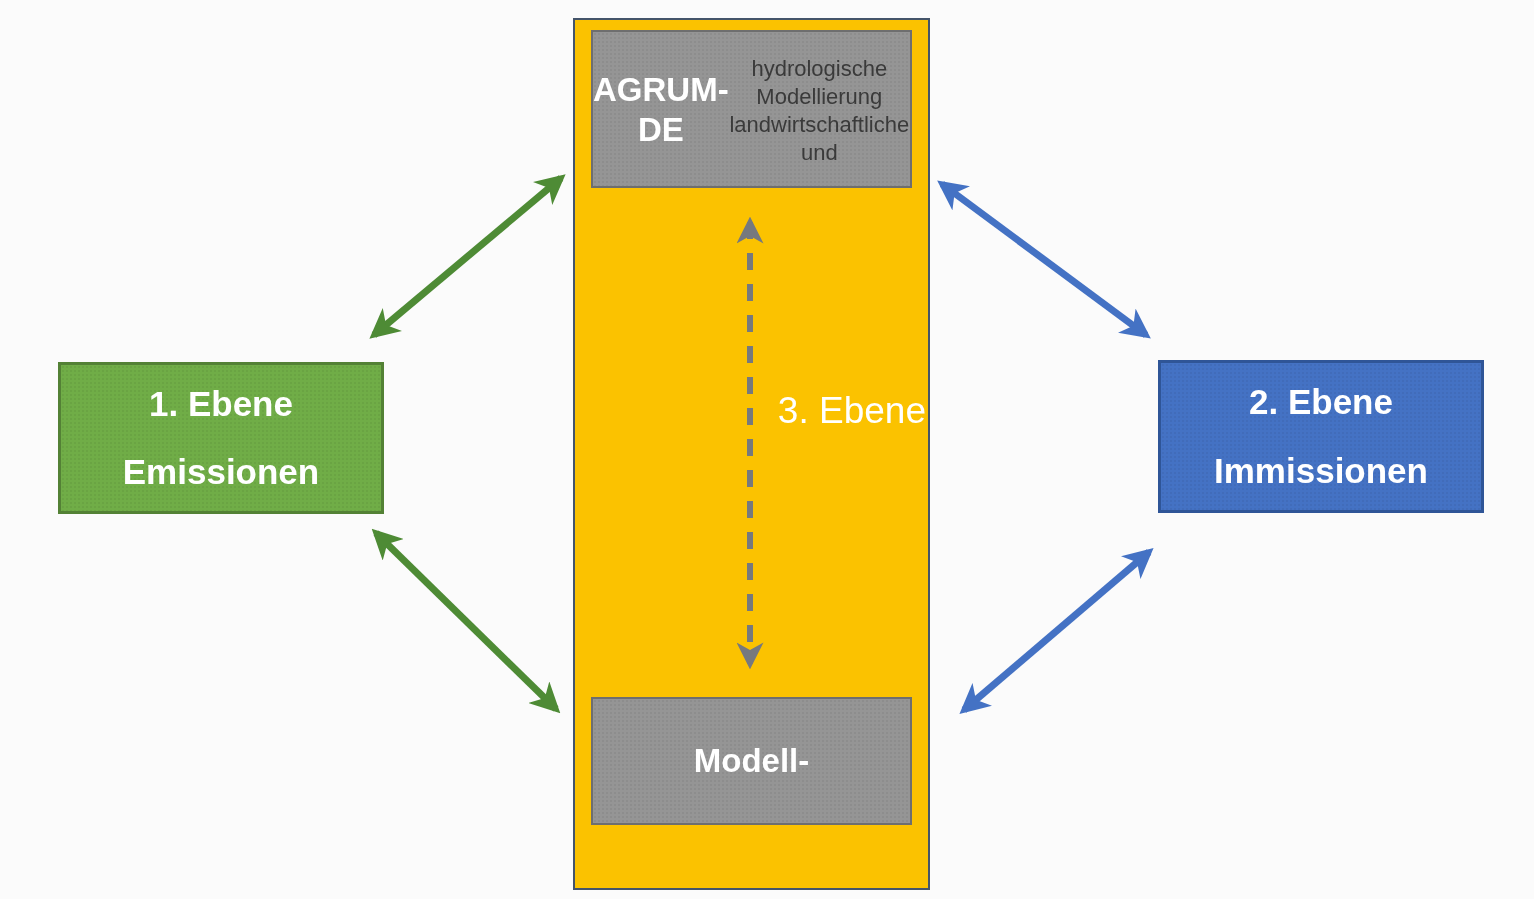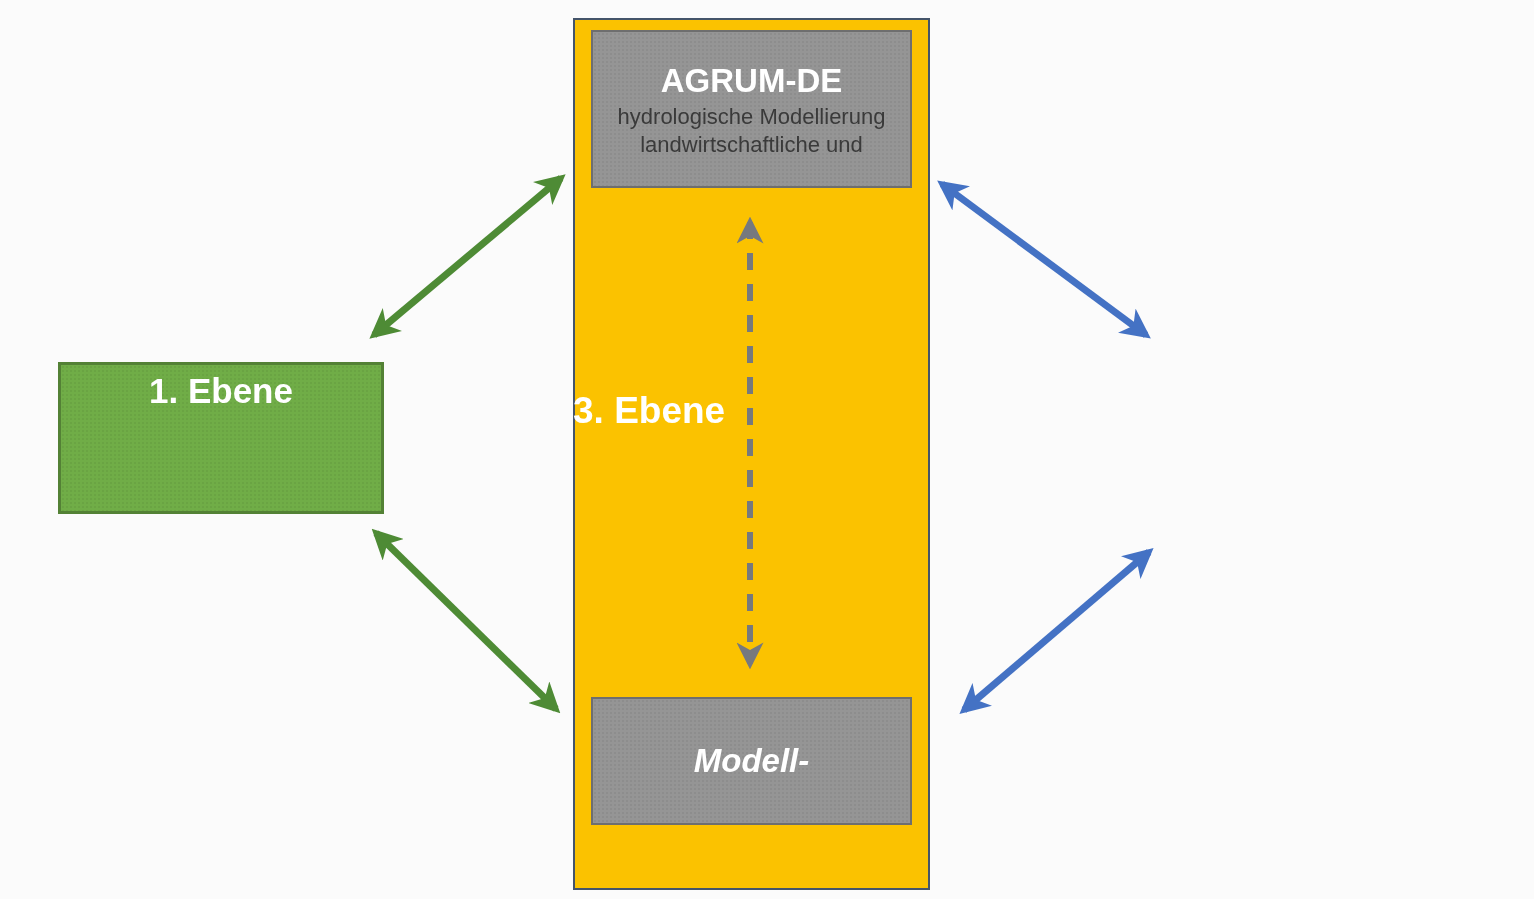--- a/index.html
+++ b/index.html
@@ -34,67 +34,68 @@
   }
   
   .gray-box {
     position: absolute;
     background: #959595;
     background-image: radial-gradient(rgba(0,0,0,0.05) 1px, transparent 1px);
     background-size: 4px 4px;
     border: 2px solid #6e6e6e;
     z-index: 3;
     display: flex;
-    flex-direction: column;
+    flex-direction: row;
     align-items: center;
     justify-content: center;
     text-align: center;
     box-sizing: border-box;
   }
   .gray-box.top {
     left: 591px; top: 30px;
     width: 321px; height: 158px;
     padding-top: 2px;
   }
   .gray-box.bottom {
     left: 591px; top: 697px;
-    width: 321px; height: 128px; font-style: italic;
+    width: 321px; height: 128px;
   }
   .gray-title {
     color: #ffffff;
     font-weight: bold;
     font-size: 33px;
     line-height: 1.2;
   }
   .gray-title .line { display: block; line-height: 1.45; }
   .gray-sub {
     color: #3a3a3a;
     font-size: 22px;
     line-height: 1.28;
     margin-top: 2px;
   }
   .gray-sub .line { display: block; }
   
   .center-label {
     position: absolute;
     left: 573px; top: 390px;
     width: 353px;
-    text-align: left;
+    text-align: right;
     color: #ffffff;
-    font-weight: bold;
+    font-weight: normal;
     font-size: 37px;
     z-index: 3;
   }
   
   .side-box {
     position: absolute;
     z-index: 3;
     display: flex;
     flex-direction: column;
     align-items: center;
+    justify-content: center;
     text-align: center;
     color: #ffffff;
     font-weight: bold;
     font-size: 35px;
     line-height: 1.5;
     box-sizing: border-box;
     background-image: radial-gradient(rgba(0,0,0,0.05) 1px, transparent 1px);
     background-size: 4px 4px;
     gap: 16px;
   }
@@ -162,16 +163,21 @@
   <div class="center-label">3. Ebene</div>
 
   <div class="gray-box bottom">
     <div class="gray-title">
       <span class="line">Modell-</span>
     </div>
   </div>
 
   <div class="side-box green">
     <span class="line">1. Ebene</span>
+    <span class="line">Emissionen</span>
   </div>
 
+  <div class="side-box blue">
+    <span class="line">2. Ebene</span>
+    <span class="line">Immissionen</span>
+  </div>
 
 </div>
 
 </body></html>

